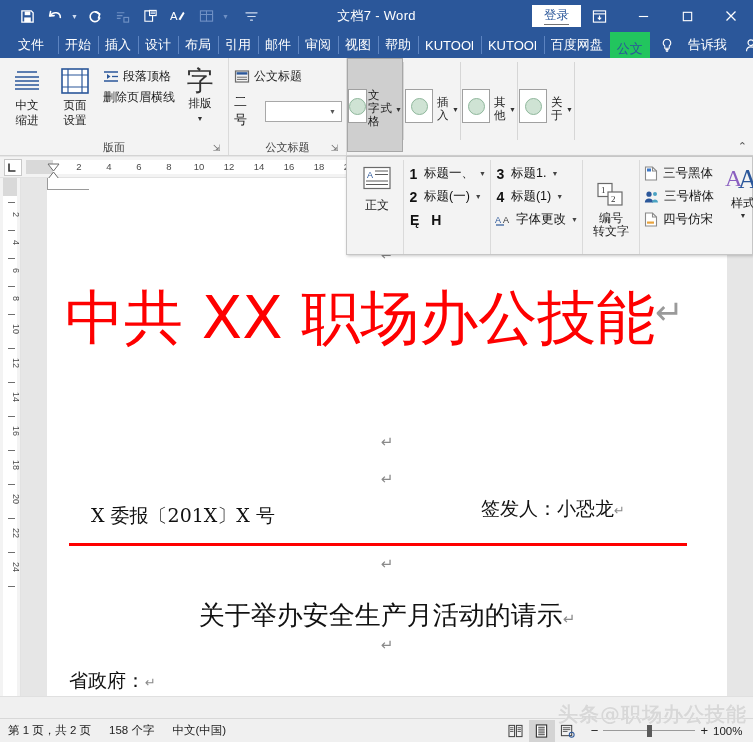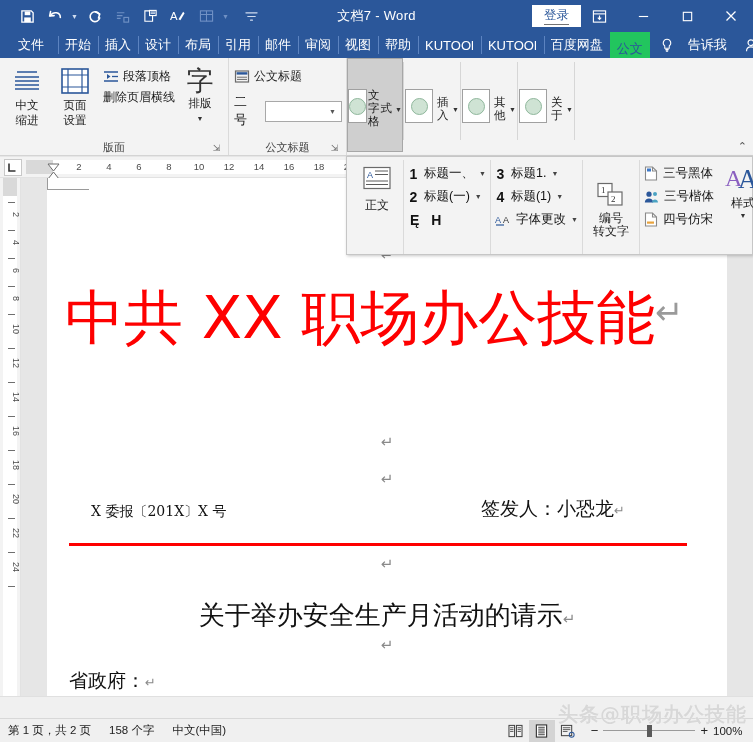--- a/index.html
+++ b/index.html
@@ -168,21 +168,21 @@
   .indent-mark{ position:absolute; left:0; top:0; width:42px; height:12px;
     border-left:1px solid #9a9a9a; border-bottom:1px solid #9a9a9a; }
   .pmark{ color:#8a8a8a; font-size:15px; font-family:"DejaVu Sans",sans-serif; line-height:1; }
   .title-red{
     position:absolute; left:18px; top:110px; width:640px;
     color:#fe0000; font-size:59px; line-height:1; letter-spacing:0px; white-space:nowrap;
     font-family:"DejaVu Sans","Liberation Sans",sans-serif; font-weight:400;
   }
   .title-red .pm{ color:#9a9a9a; font-size:34px; vertical-align:14px; }
   .docnum{
-    position:absolute; left:44px; top:325px; font-size:14px; color:#111;
+    position:absolute; left:44px; top:325px; font-size:19px; color:#111;
     font-family:"DejaVu Serif","Liberation Serif",serif; white-space:nowrap;
   }
   .signer{
     position:absolute; left:434px; top:318px; font-size:19px; color:#111;
     font-family:"DejaVu Serif","Liberation Serif",serif; white-space:nowrap;
   }
   .redline{
     position:absolute; left:22px; top:365px; width:618px; height:3px; background:#fe0000;
   }
   .subject{

